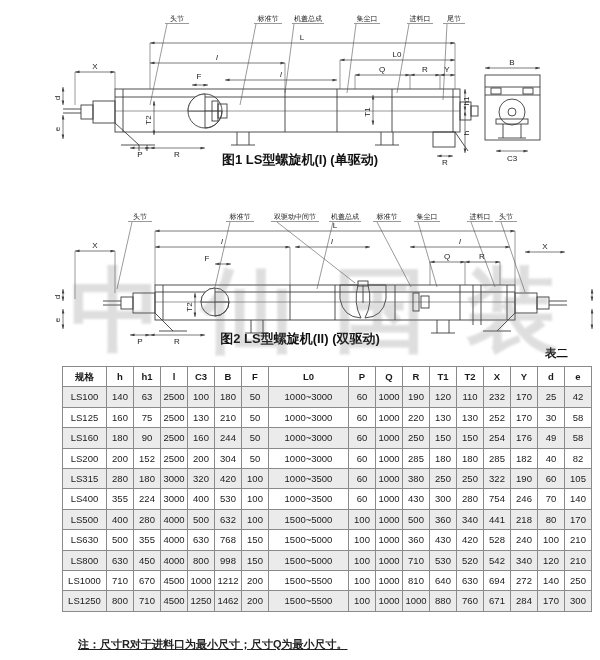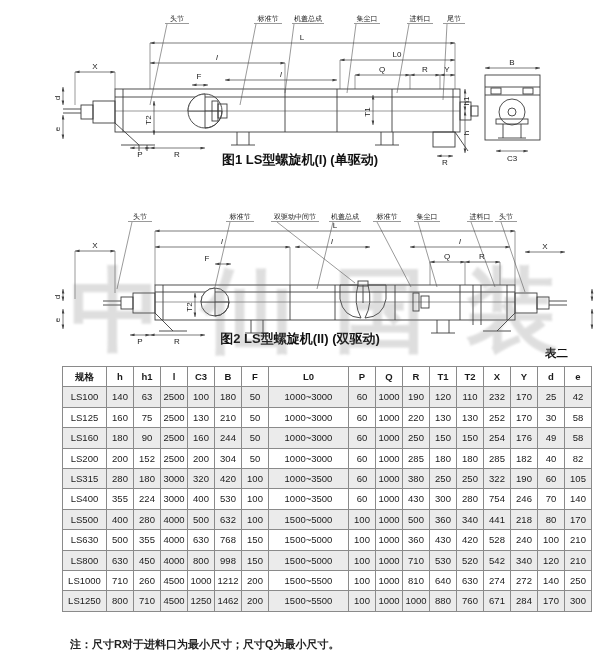--- a/index.html
+++ b/index.html
@@ -20,21 +20,21 @@
              display:flex;justify-content:space-between;align-items:flex-start;
              font-size:92px;line-height:104px;font-weight:bold;color:#6f6f6f;
              opacity:0.22;filter:blur(1px);pointer-events:none;z-index:1;}
   table.spec{position:absolute;left:62px;top:366px;width:460px;border-collapse:collapse;
              table-layout:fixed;font-size:9.5px;z-index:2;background:#fff;
              border:1.6px solid #333;}
   table.spec th,table.spec td{border:1px solid #8a8a8a;text-align:center;
              padding:0;height:19.4px;line-height:19.4px;overflow:hidden;white-space:nowrap;}
   table.spec th{font-weight:bold;background:#fff;}
   table.spec tbody tr:nth-child(odd){background:#ebebeb;}
-  .note{position:absolute;left:70px;top:637px;font-size:11px;font-weight:bold;color:#222;}
+  .note{position:absolute;left:78px;top:637px;font-size:11px;font-weight:bold;color:#222;text-decoration:underline;}
 </style>
 </head>
 <body>
 
 <svg style="left:55px;top:5px;" width="545" height="170" viewBox="0 0 545 170">
   <defs>
     <marker id="a1" markerWidth="7" markerHeight="5" refX="6.5" refY="2" orient="auto-start-reverse">
       <path d="M0,0L6.5,2L0,4Z" fill="#444"></path>
     </marker>
   </defs>
@@ -516,32 +516,32 @@
         <td>530</td>
         <td>520</td>
         <td>542</td>
         <td>340</td>
         <td>120</td>
         <td>210</td>
       </tr>
       <tr>
         <td>LS1000</td>
         <td>710</td>
-        <td>260</td>
+        <td>670</td>
         <td>4500</td>
         <td>1000</td>
         <td>1212</td>
         <td>200</td>
         <td>1500~5500</td>
         <td>100</td>
         <td>1000</td>
         <td>810</td>
         <td>640</td>
         <td>630</td>
-        <td>274</td>
+        <td>694</td>
         <td>272</td>
         <td>140</td>
         <td>250</td>
       </tr>
       <tr>
         <td>LS1250</td>
         <td>800</td>
         <td>710</td>
         <td>4500</td>
         <td>1250</td>

